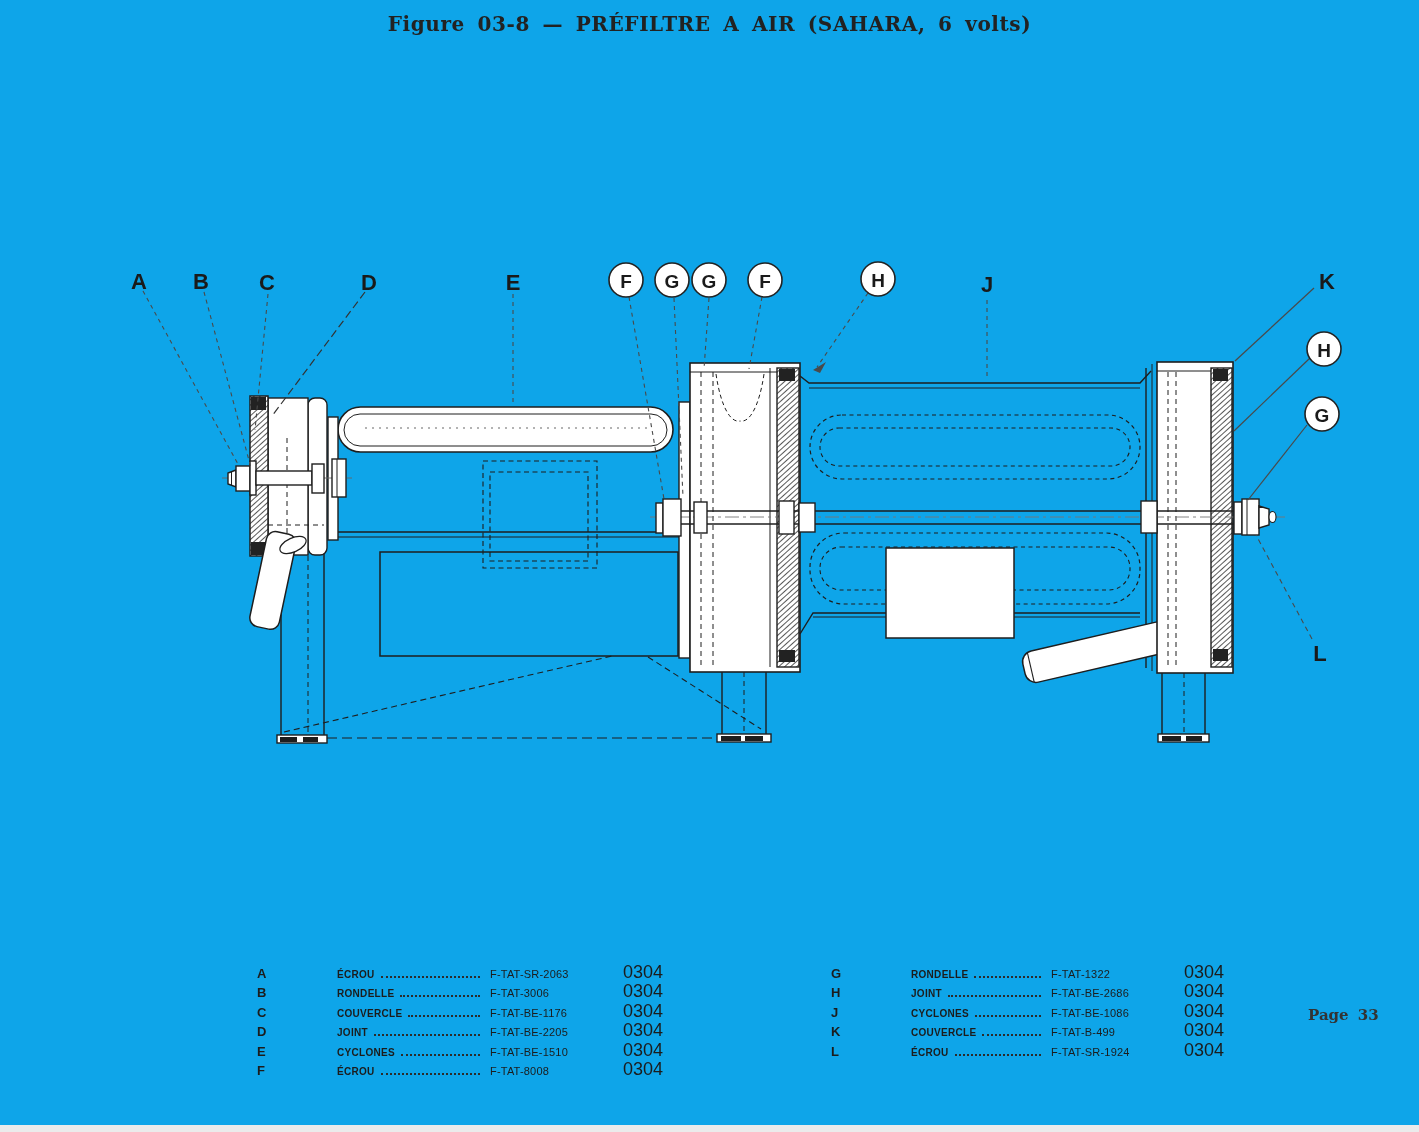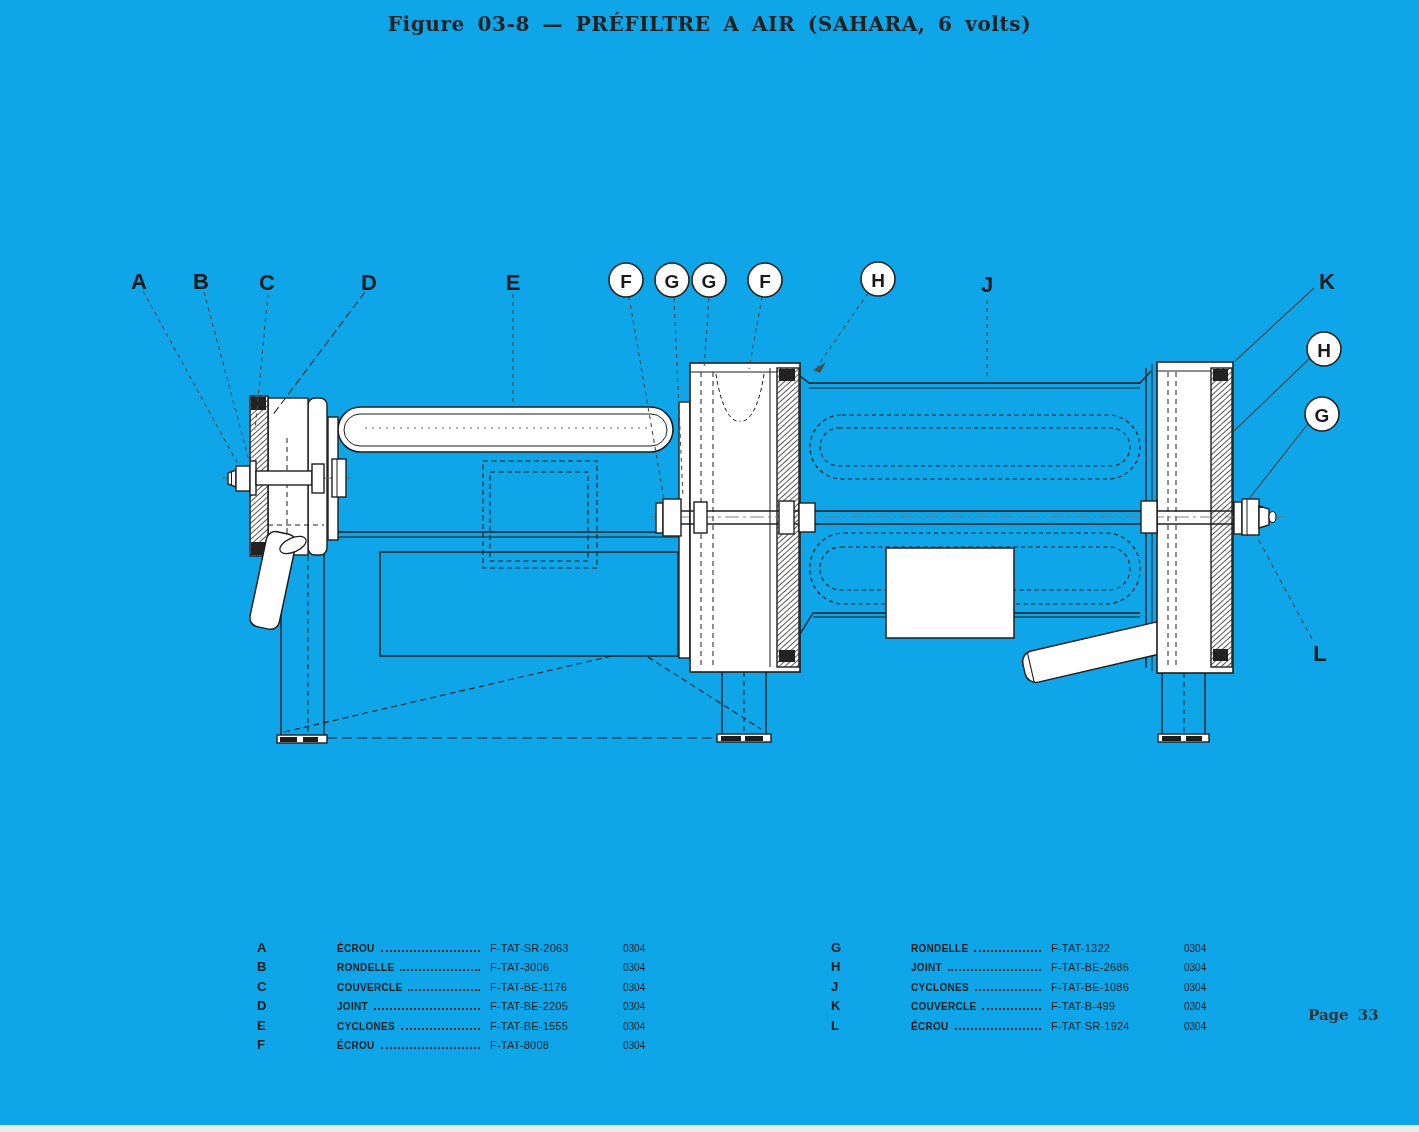--- a/index.html
+++ b/index.html
@@ -13,21 +13,21 @@
   .co-plain{font-size:22px;}
   .co-circ{font-size:19px;}
   .parts{position:absolute;top:938px;}
   .parts.pleft{left:257px;width:406px;}
   .parts.pright{left:831px;width:393px;}
   .prow{display:flex;align-items:baseline;height:19.4px;}
   .ref{width:36px;font-weight:bold;font-size:13px;}
   .pname{font-weight:bold;font-size:10px;letter-spacing:0.3px;white-space:nowrap;padding-left:44px;}
   .dots{flex:1;height:12px;border-bottom:2px dotted #2b2b2b;margin:0 10px 0 6px;min-width:12px;}
   .pnum{width:133px;font-size:11px;letter-spacing:0.2px;white-space:nowrap;}
-  .pcode{width:40px;font-size:10px;}
+  .pcode{width:40px;font-size:18px;margin-top:24px;}
   .pageno{position:absolute;left:1308px;top:1006px;font-family:"DejaVu Serif",serif;
           font-weight:bold;font-size:15px;color:#333;word-spacing:4px;}
   .bottom-edge{position:absolute;left:0;bottom:0;width:100%;height:7px;background:#ebebeb;}
 </style>
 </head>
 <body>
 
 <div class="page">
 
   <div class="title">Figure 03-8 — PRÉFILTRE A AIR (SAHARA, 6 volts)</div>
@@ -229,21 +229,21 @@
         <span class="pname">JOINT</span>
         <span class="dots"></span>
         <span class="pnum">F-TAT-BE-2205</span>
         <span class="pcode">0304</span>
       </div>
 
       <div class="prow">
         <span class="ref">E</span>
         <span class="pname">CYCLONES</span>
         <span class="dots"></span>
-        <span class="pnum">F-TAT-BE-1555</span>
+        <span class="pnum">F-TAT-BE-1510</span>
         <span class="pcode">0304</span>
       </div>
 
       <div class="prow">
         <span class="ref">F</span>
         <span class="pname">ÉCROU</span>
         <span class="dots"></span>
         <span class="pnum">F-TAT-8008</span>
         <span class="pcode">0304</span>
       </div>

